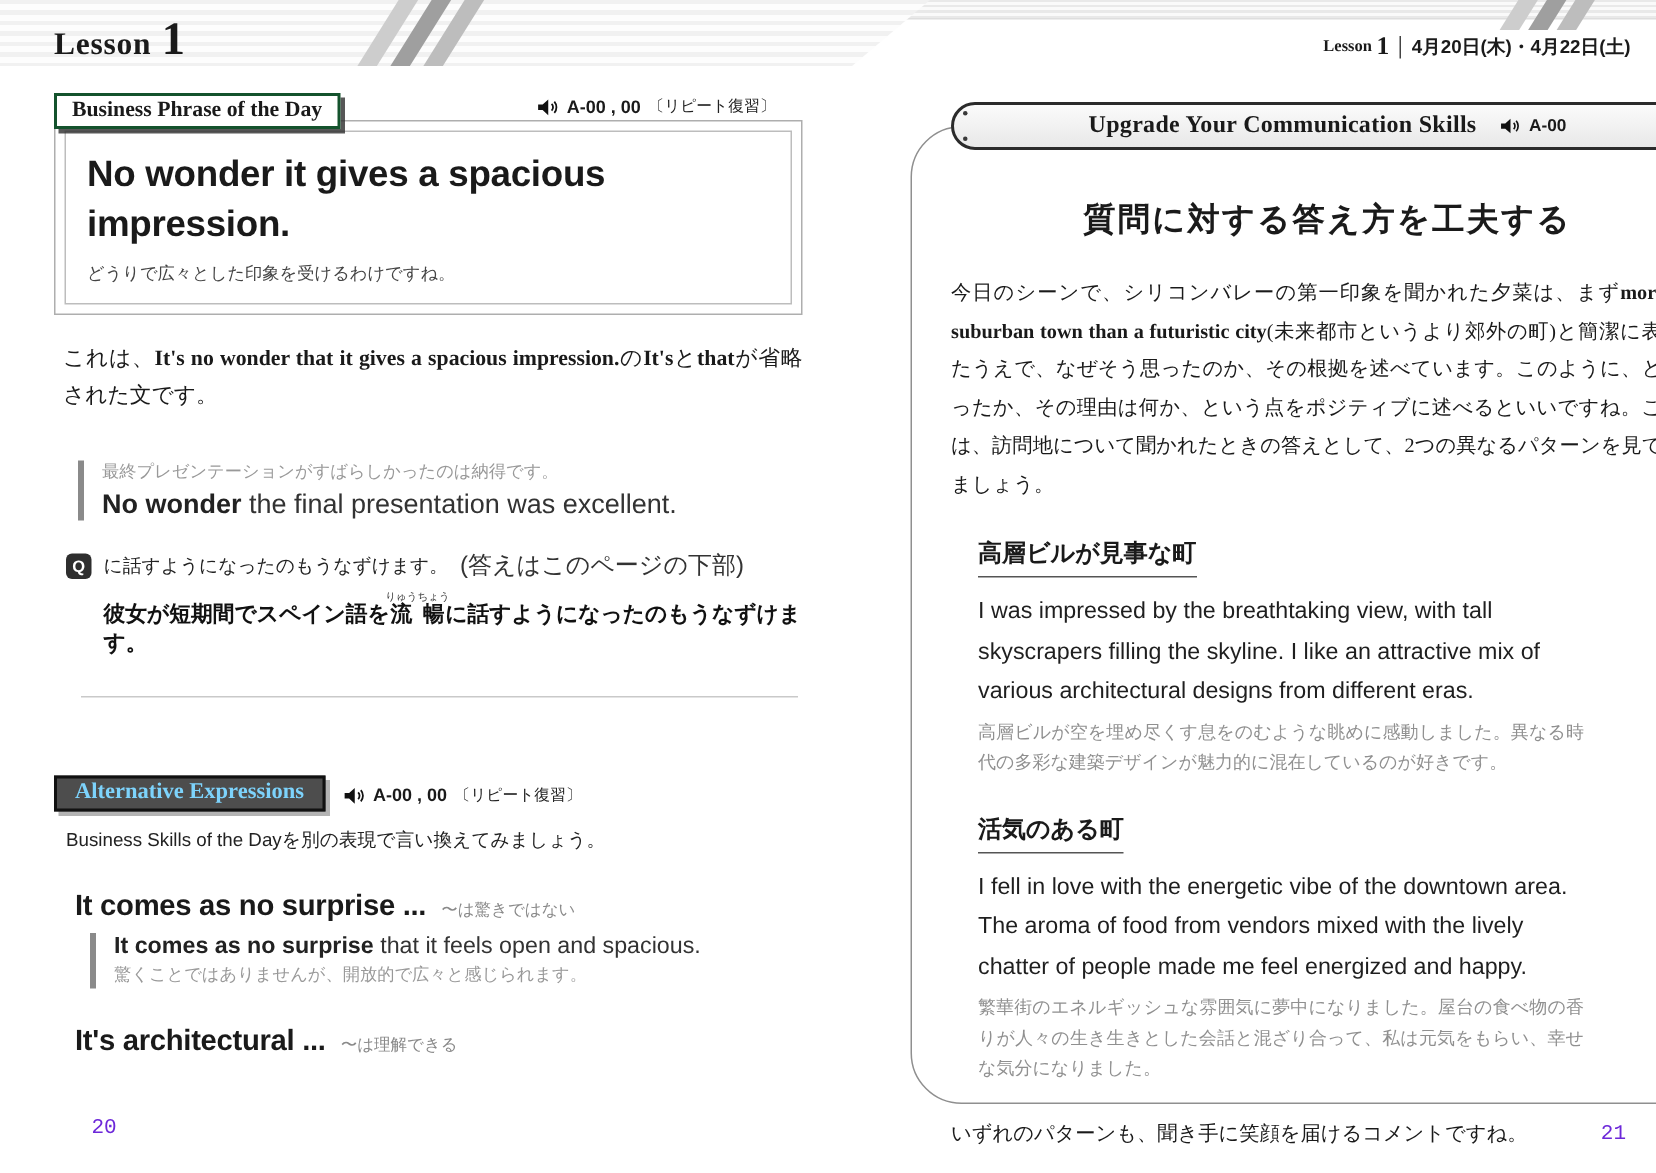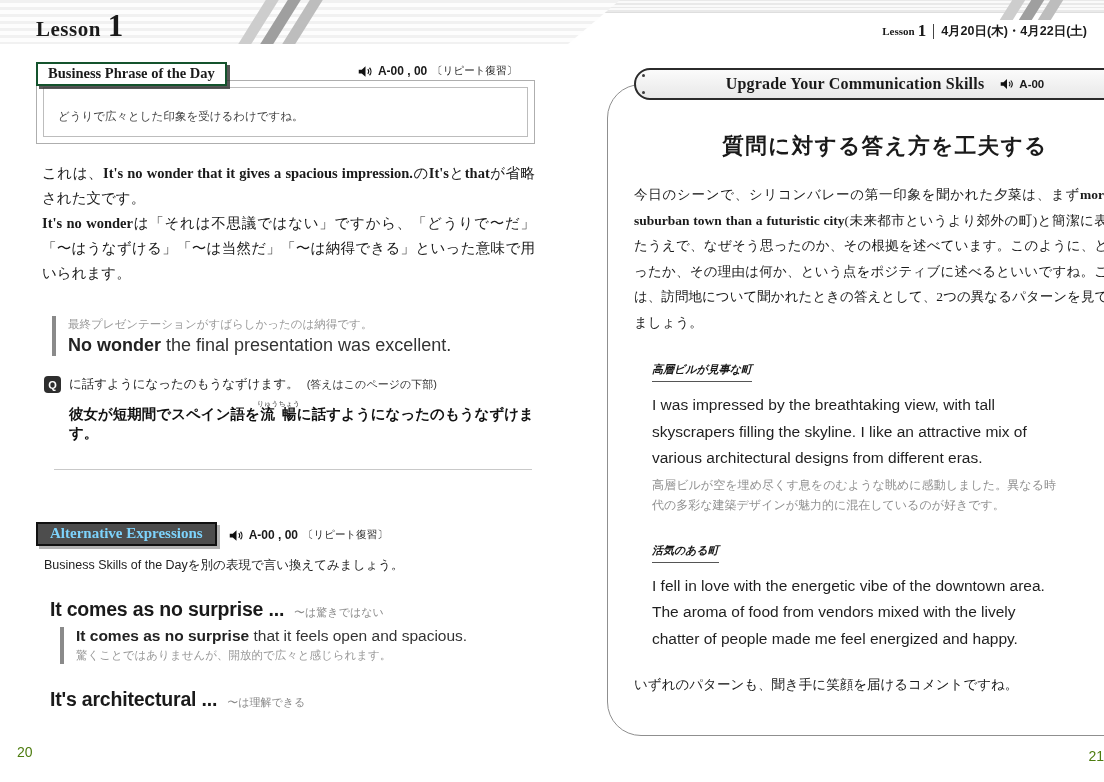--- a/index.html
+++ b/index.html
@@ -84,21 +84,21 @@
   .example1 .en { font-size:18px; margin-top:2px; color:#222; }
   .example1 .en .rest { font-weight:400; color:#333; }
 
   .task { margin-top:20px; margin-left:8px; }
   .task-head { display:flex; align-items:center; gap:8px; }
   .q-marker {
     width:17px; height:17px; background:#2e2e2e; color:#fff; border-radius:4px;
     font-size:11px; font-weight:700; display:flex; align-items:center; justify-content:center;
   }
   .task-head .prompt { font-size:12.5px; color:#222; }
-  .task-head .note { font-size:11px; color:#333; }
+  .task-head .note { font-size:16px; color:#333; }
   .task-q { margin:7px 0 0 25px; font-size:14.5px; font-weight:700; color:#111; }
   .task-q rt { font-size:7px; font-weight:400; color:#333; }
 
   .divider { border:none; border-top:1px solid #c9c9c9; margin:26px 0 0 18px; width:478px; }
 
   .alt-header { margin-top:52px; display:flex; align-items:center; gap:12px; }
   .alt-header .audio { margin-top:2px; }
   .alt-intro { margin-top:11px; font-size:12.5px; color:#222; padding-left:8px; }
 
   .alt-item { margin-top:24px; padding-left:14px; }
@@ -126,31 +126,31 @@
   .screw { position:absolute; width:3px; height:3px; border-radius:50%; background:#3a3a3a; }
   .screw.tl { top:4px; left:6px; } .screw.tr { top:4px; right:6px; }
   .screw.bl { bottom:4px; left:6px; } .screw.br { bottom:4px; right:6px; }
 
   .box-content { padding:46px 26px 0 26px; }
   .skills-title { text-align:center; font-size:21.5px; font-weight:800; letter-spacing:1.5px; }
   .skills-intro { margin-top:22px; font-family:"Liberation Serif",serif; font-size:13.5px; line-height:25.5px; text-align:justify; }
 
   .pattern { margin:24px 0 0 18px; width:404px; }
   .pattern-heading {
-    display:inline-block; font-size:11px; font-weight:700;
-    border-bottom:1.5px solid #555; padding-bottom:4px;font-style:italic;
+    display:inline-block; font-size:16px; font-weight:700;
+    border-bottom:1.5px solid #555; padding-bottom:4px;
   }
   .pattern-en { margin-top:10px; font-size:15.5px; line-height:26.5px; color:#1f1f1f; }
   .pattern-ja { margin-top:3px; font-size:12px; line-height:20.5px; color:#909090; text-align:justify; }
 
   .closing { margin-top:24px; font-family:"Liberation Serif",serif; font-size:13.5px; }
 
-  .pageno { position:absolute; font-family:Liberation Sans, sans-serif; font-size:14px; color:#4d7c0f; }
+  .pageno { position:absolute; font-family:Liberation Mono, monospace; font-size:14px; color:#6d28d9;margin-left:44px; }
   .pageno.left  { left:17px;  bottom:22px; }
-  .pageno.right { right:0; bottom:18px; }
+  .pageno.right { right:20px; bottom:18px; }
 </style>
 </head>
 <body>
 
 <div class="top-band"></div>
 <div class="banner-left"></div>
 <div class="slash-group g1">
   <span class="slash l"></span>
   <span class="slash d"></span>
   <span class="slash m"></span>
@@ -181,27 +181,27 @@
           <path d="M13 5a4.2 4.2 0 010 6" stroke="#111" fill="none" stroke-width="1.6"></path>
           <path d="M15.4 3a7.6 7.6 0 010 10" stroke="#111" fill="none" stroke-width="1.6"></path>
         </svg>
       <span class="track">A-00 , 00</span>
       <span class="note">〔リピート復習〕</span>
     </span>
   </div>
 
   <div class="phrase-box">
     <div class="phrase-box-inner">
+      <div class="phrase-en">No wonder it gives a spacious impression.</div>
       <div class="phrase-ja">どうりで広々とした印象を受けるわけですね。</div>
     </div>
   </div>
 
   <div class="explanation">
     <p><span>これは、</span><span class="b">It's no wonder that it gives a spacious impression.</span><span>の</span><span class="b">It's</span><span>と</span><span class="b">that</span><span>が省略された文です。</span></p>
-    <p><span class="b">It's no wonder</span><span>は「それは不思議ではない」ですから、「どうりで〜だ」「〜はうなずける」「〜は当然だ」「〜は納得できる」といった意味で用いられます。</span></p>
   </div>
 
   <div class="example1 quote">
     <div class="ja-small">最終プレゼンテーションがすばらしかったのは納得です。</div>
     <div class="en"><span class="b">No wonder</span><span class="rest"> the final presentation was excellent.</span></div>
   </div>
 
   <div class="task">
     <div class="task-head">
       <span class="q-marker">Q</span>
@@ -272,20 +272,21 @@
 
     <div class="pattern">
       <div class="pattern-heading">高層ビルが見事な町</div>
       <div class="pattern-en">I was impressed by the breathtaking view, with tall skyscrapers filling the skyline. I like an attractive mix of various architectural designs from different eras.</div>
       <div class="pattern-ja">高層ビルが空を埋め尽くす息をのむような眺めに感動しました。異なる時代の多彩な建築デザインが魅力的に混在しているのが好きです。</div>
     </div>
 
     <div class="pattern">
       <div class="pattern-heading">活気のある町</div>
       <div class="pattern-en">I fell in love with the energetic vibe of the downtown area. The aroma of food from vendors mixed with the lively chatter of people made me feel energized and happy.</div>
+      <div class="pattern-ja">繁華街のエネルギッシュな雰囲気に夢中になりました。屋台の食べ物の香りが人々の生き生きとした会話と混ざり合って、私は元気をもらい、幸せな気分になりました。</div>
     </div>
 
     <p class="closing">いずれのパターンも、聞き手に笑顔を届けるコメントですね。</p>
   </div>
 </div>
 
 <div class="pageno left">20</div>
 <div class="pageno right">21</div>
 
 </body></html>

